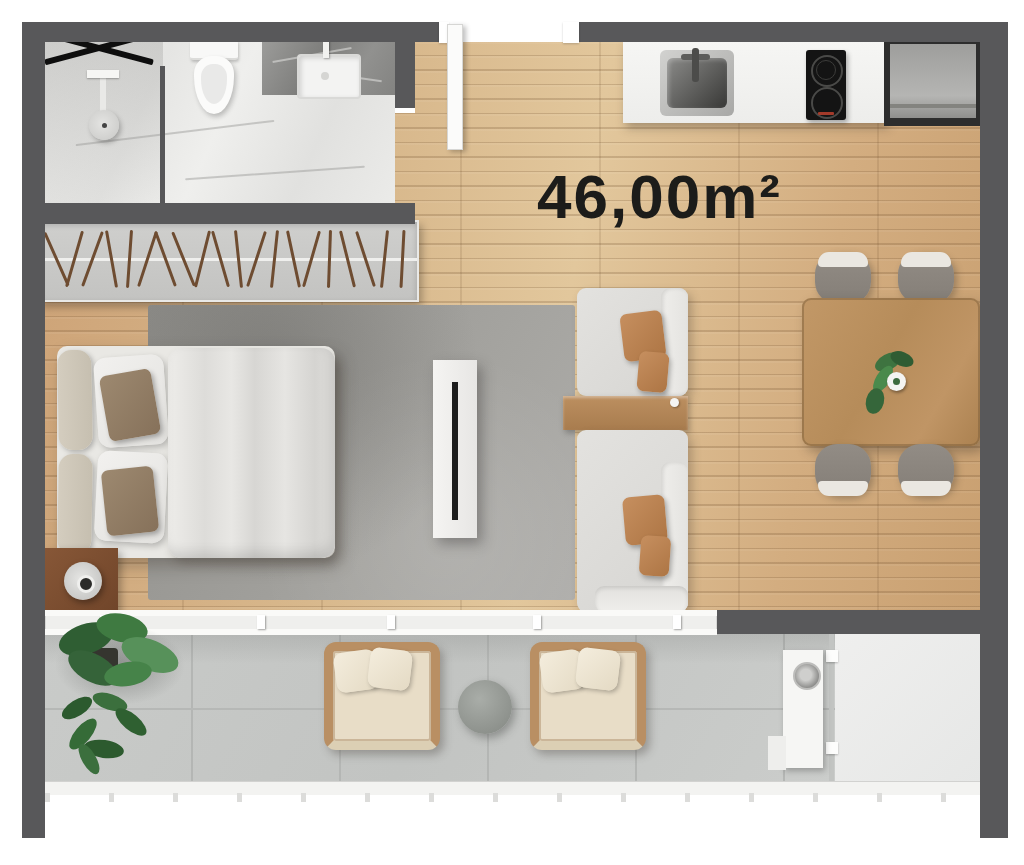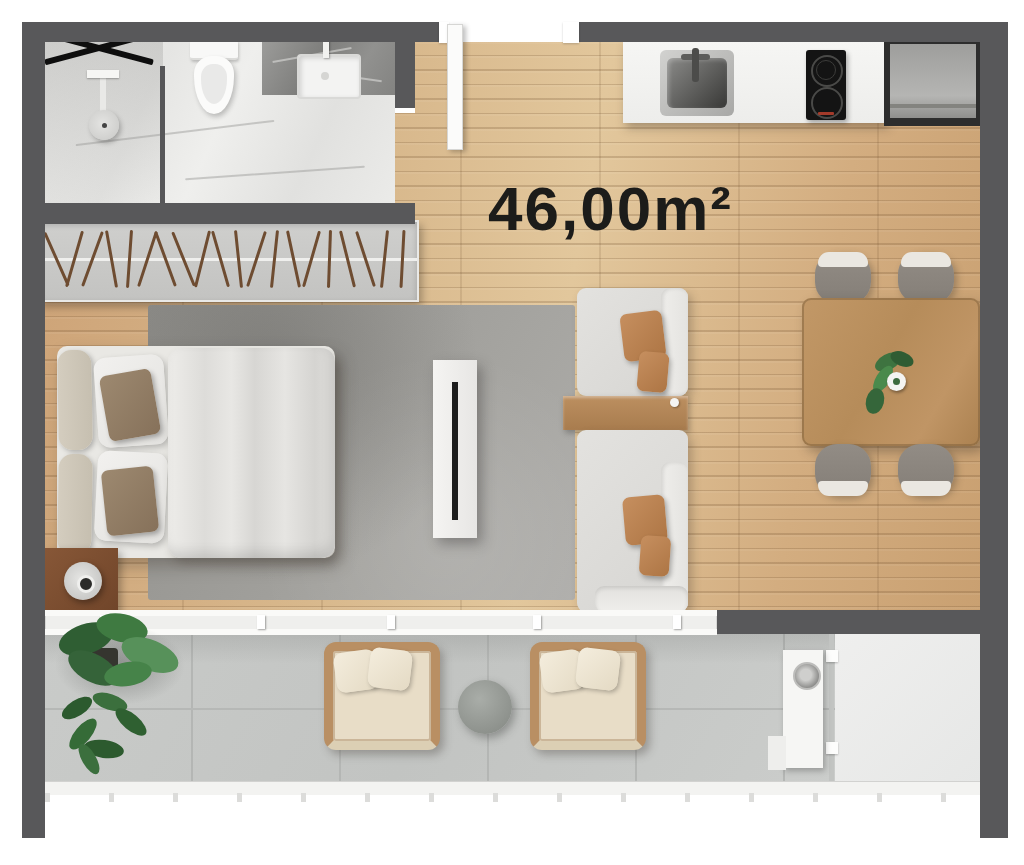--- a/index.html
+++ b/index.html
@@ -150,23 +150,23 @@
   
   .leaf{position:absolute;border-radius:50%;}
   .plant-big-pot{left:92px;top:648px;width:26px;height:26px;background:#35352f;border-radius:4px;}
   .plant-shadow{border-radius:50%;background:radial-gradient(closest-side,rgba(60,62,60,.4),transparent);}
   .wicker-chair{width:98px;height:90px;border:9px solid #b98f63;border-bottom:9px solid #dccfb4;border-radius:12px;background:#e8ddc7;box-shadow:inset 0 0 0 2px rgba(150,110,70,.35), 4px 5px 9px rgba(70,64,56,.35);}
   .wc1{left:324px;top:642px;} .wc2{left:530px;top:642px;}
   .wicker-pillow{position:absolute;width:42px;height:40px;background:linear-gradient(135deg,#f4eddd,#e4dac4);border-radius:9px;box-shadow:2px 2px 4px rgba(0,0,0,.25);}
   .balc-table{left:458px;top:680px;width:54px;height:54px;border-radius:50%;background:radial-gradient(circle at 40% 35%,#a9ada8,#838782);box-shadow:3px 4px 8px rgba(60,62,60,.4);}
 
   
-  .area-label{left:488px;top:178px;width:294px;height:62px;
+  .area-label{left:488px;top:166px;width:294px;height:62px;
     font-weight:700;font-size:62px;letter-spacing:2px;color:#1c1c1a;
-    text-align:left;line-height:62px;white-space:nowrap;}
+    text-align:right;line-height:62px;white-space:nowrap;}
 </style>
 </head>
 <body>
 
 <div id="canvas">
 
   <div class="abs floor-wood"></div>
   <div class="abs floor-balcony"></div>
   <div class="abs utility-area"></div>
   <div class="abs utility-partition"></div>

